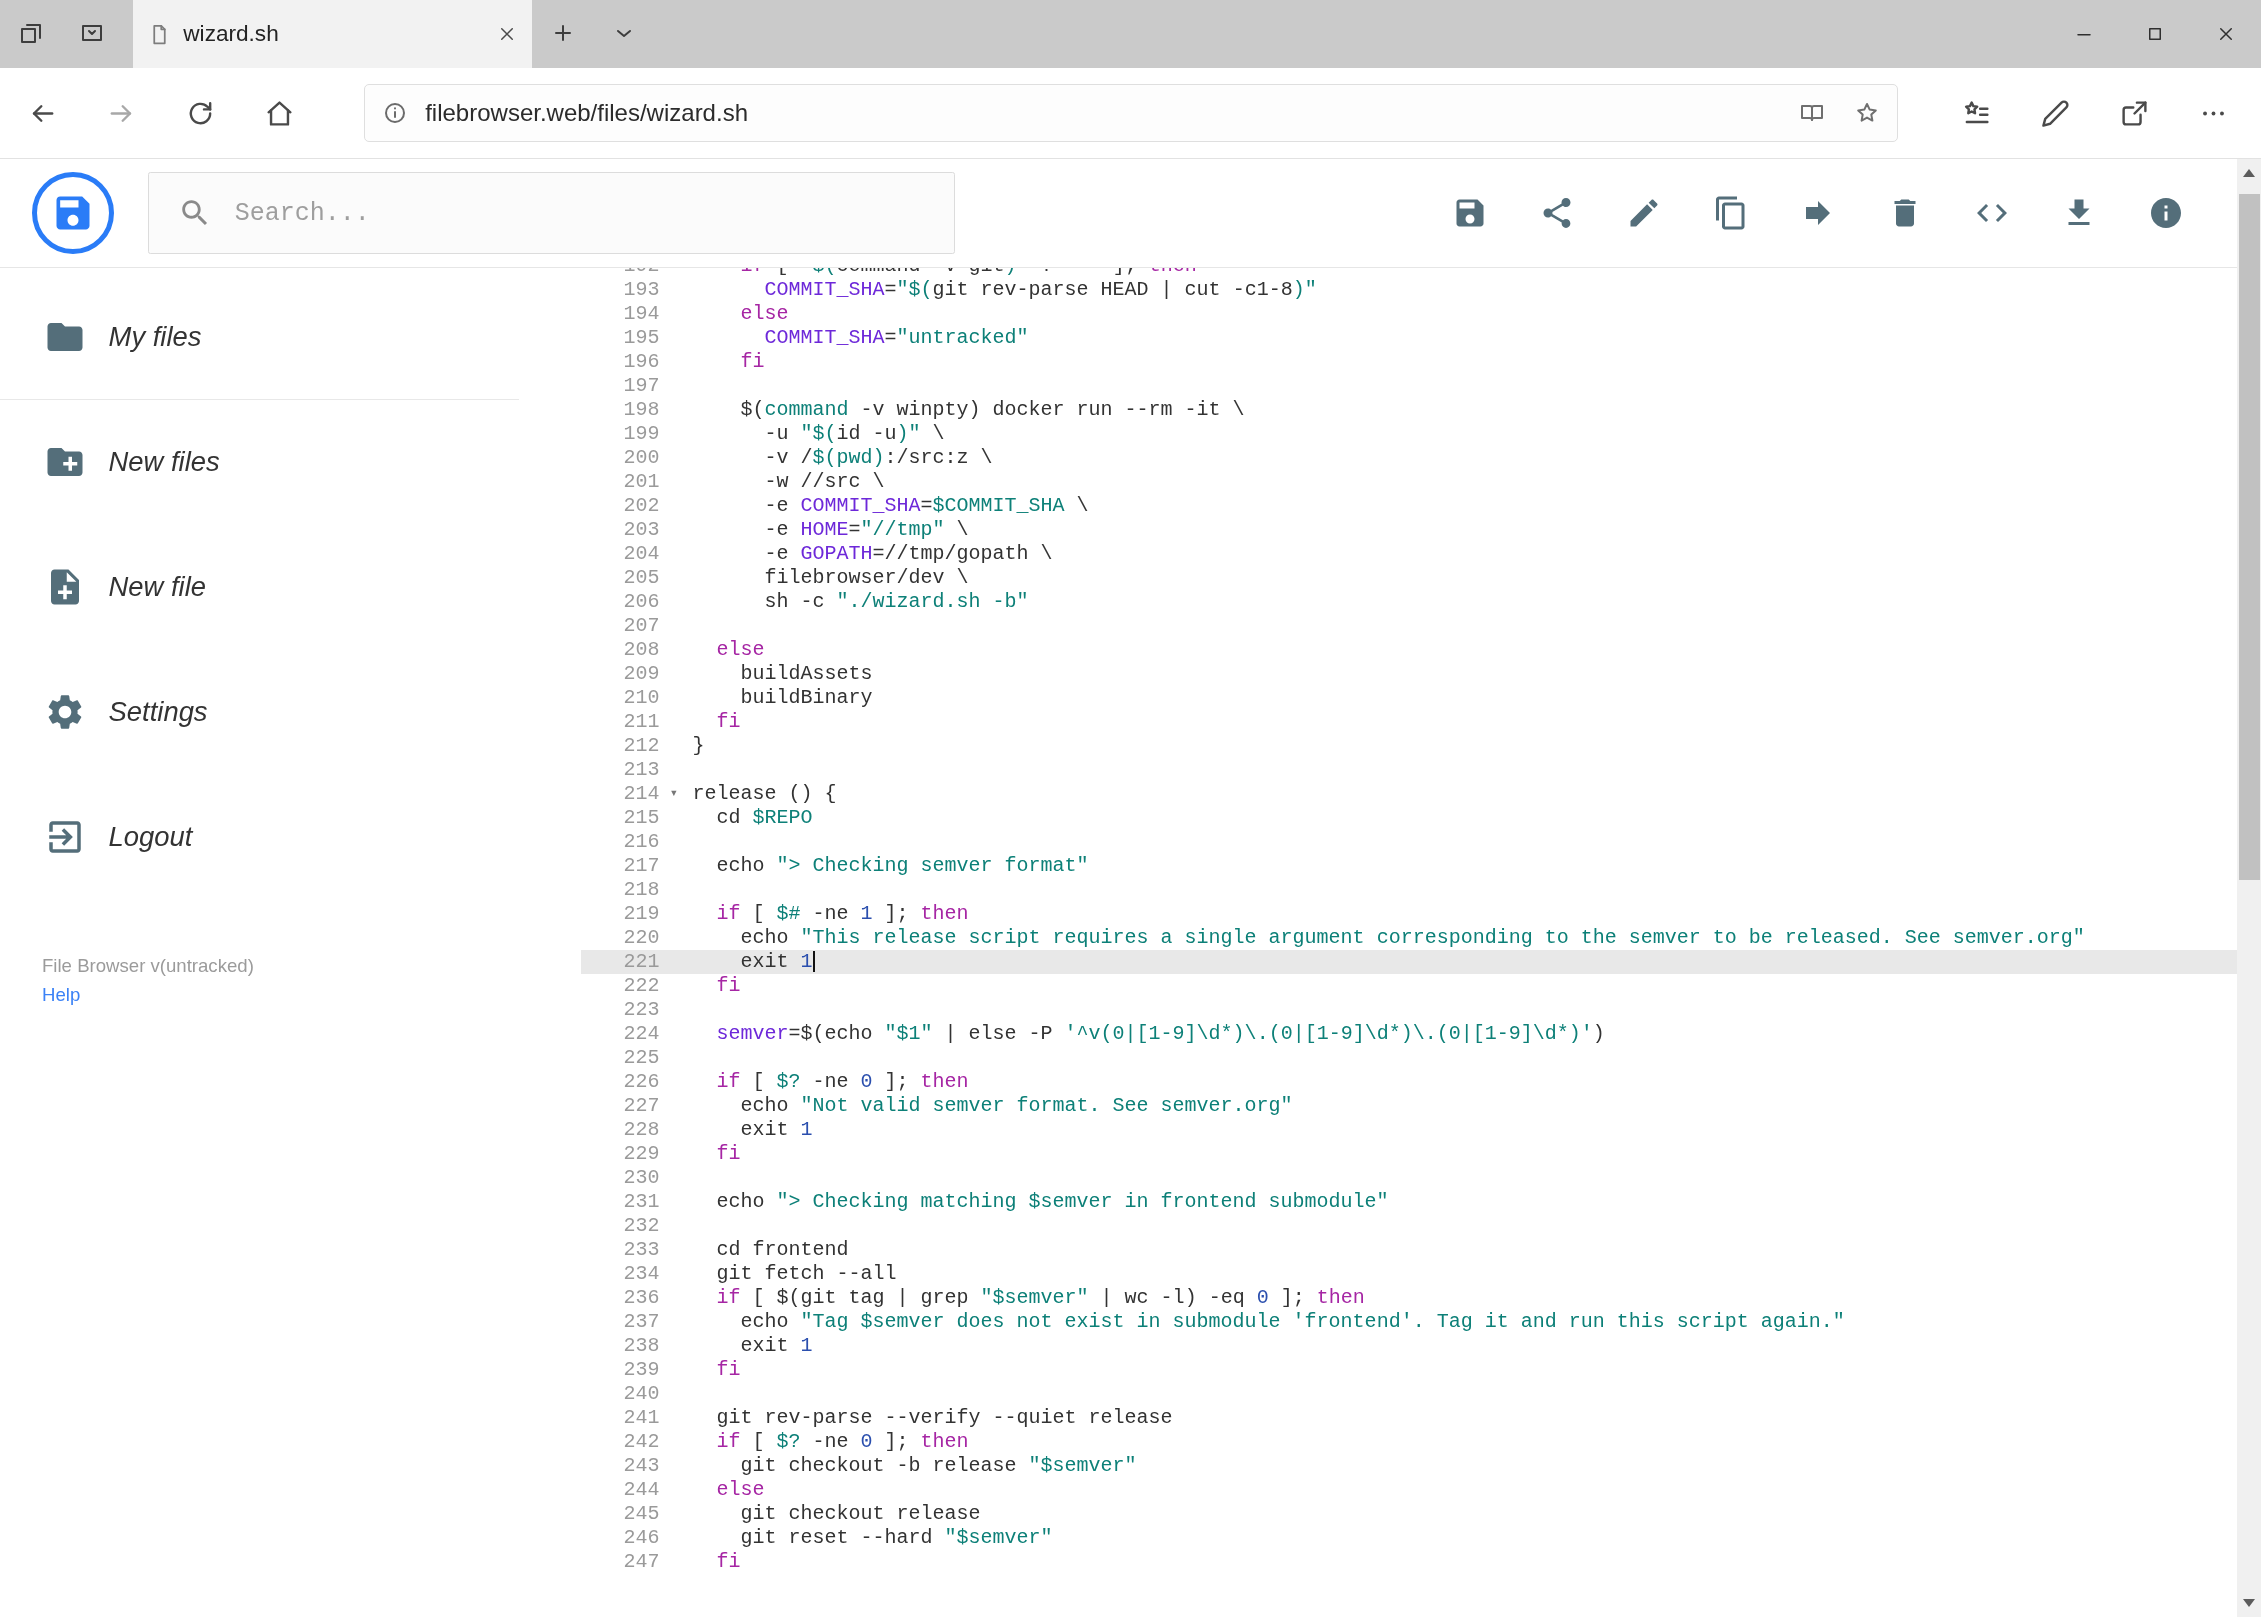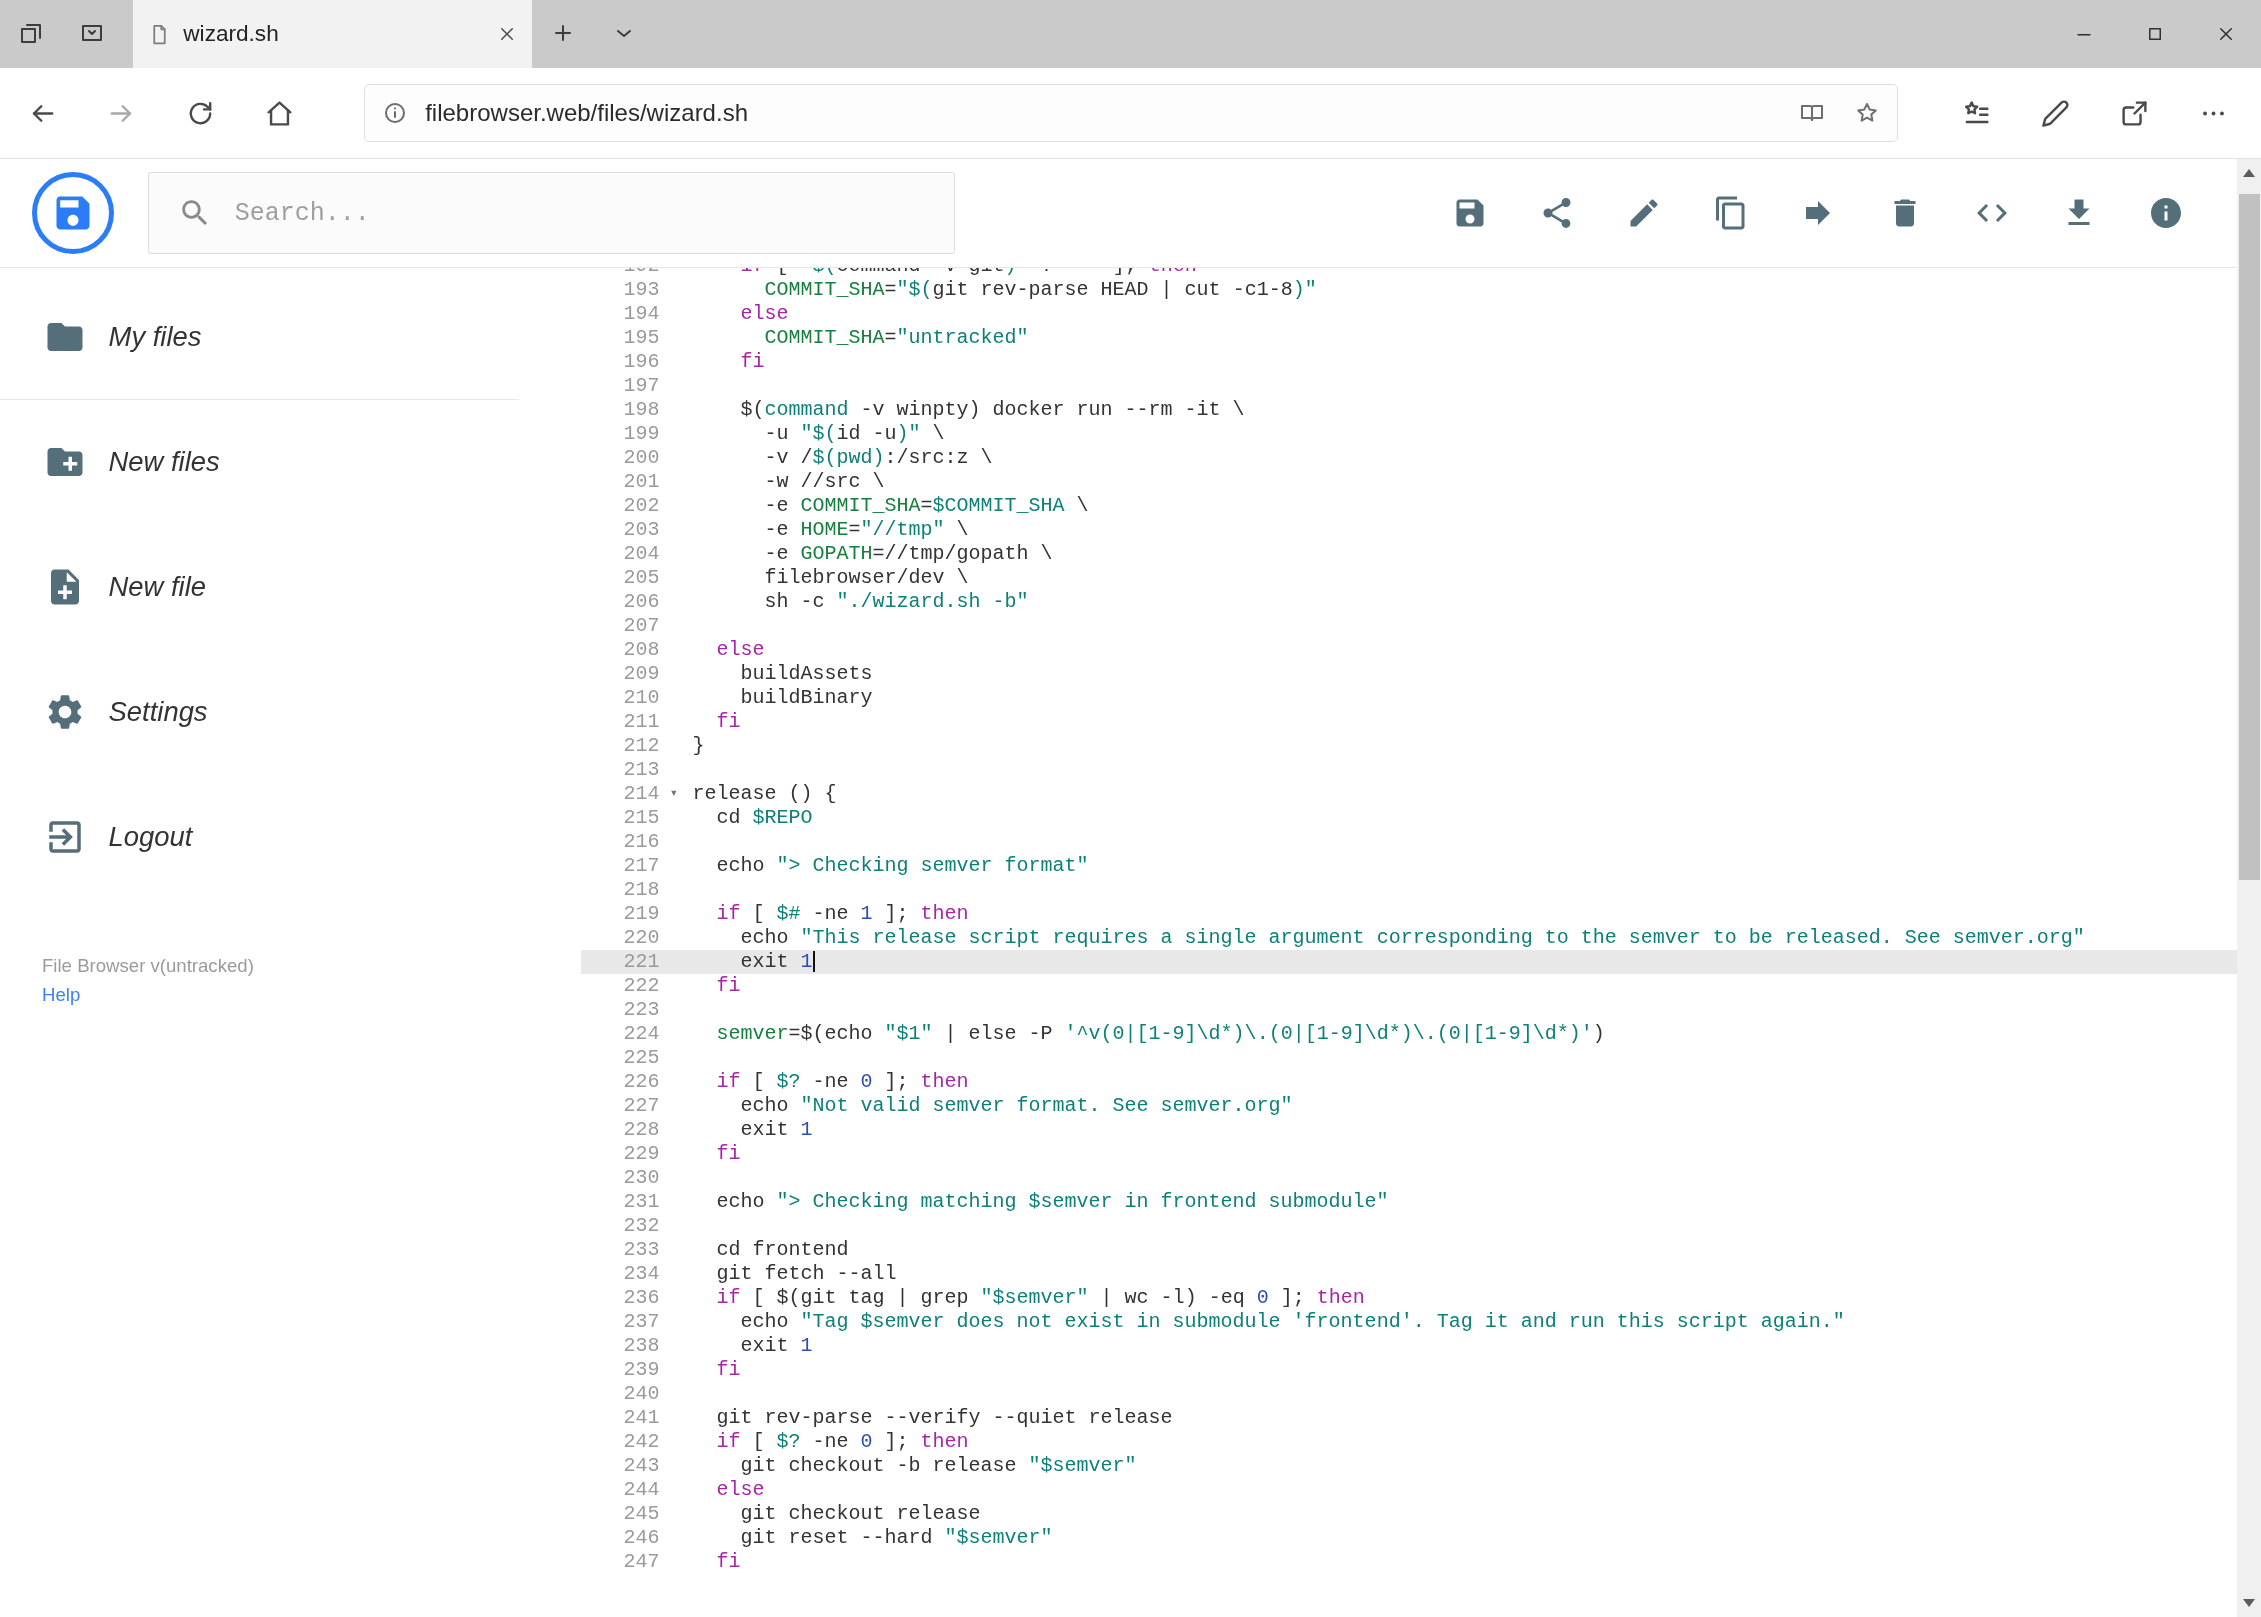--- a/index.html
+++ b/index.html
@@ -59,21 +59,21 @@
   .editor { flex:1; overflow:hidden; position:relative; font-family:Liberation Mono, monospace; font-size:20px; background:#fff; }
   .lines { margin-top:-14.5px; }
   .code-row { display:flex; height:24px; line-height:24px; white-space:pre; }
   .code-row.active { background:#e8e8e8; }
   .gutter-cell { flex:0 0 97px; width:97px; text-align:right; padding-right:18.6px; color:#9a9a9a; position:relative; }
   .fold { position:absolute; right:0px; top:0.8px; color:#777; font-size:13.7px; line-height:24px; }
   .code-cell { flex:1; padding-left:14.5px; }
   .tok-d { color:#333333; }
   .tok-k { color:#a626a4; }
   .tok-s { color:#0d8078; }
-  .tok-v { color:#15803d; }
+  .tok-v { color:#6d28d9; }
   .tok-c { color:#2b4fae; }
   .cursor { display:inline-block; width:1.6px; height:21px; background:#111; vertical-align:middle; margin-left:0.8px; }
 
   
   .page-scrollbar { position:absolute; right:0; top:159px; width:24px; height:1458px; background:#f0f0f0; z-index:5; }
   .sb-arrow { position:absolute; left:0; width:24px; height:27.4px; display:flex; align-items:center; justify-content:center; }
   .sb-arrow.up { top:0; }
   .sb-arrow.down { bottom:0; }
   .tri-up { width:0; height:0; border-left:6.5px solid transparent; border-right:6.5px solid transparent; border-bottom:8px solid #5c5c5c; }
   .tri-down { width:0; height:0; border-left:6.5px solid transparent; border-right:6.5px solid transparent; border-top:8px solid #5c5c5c; }

